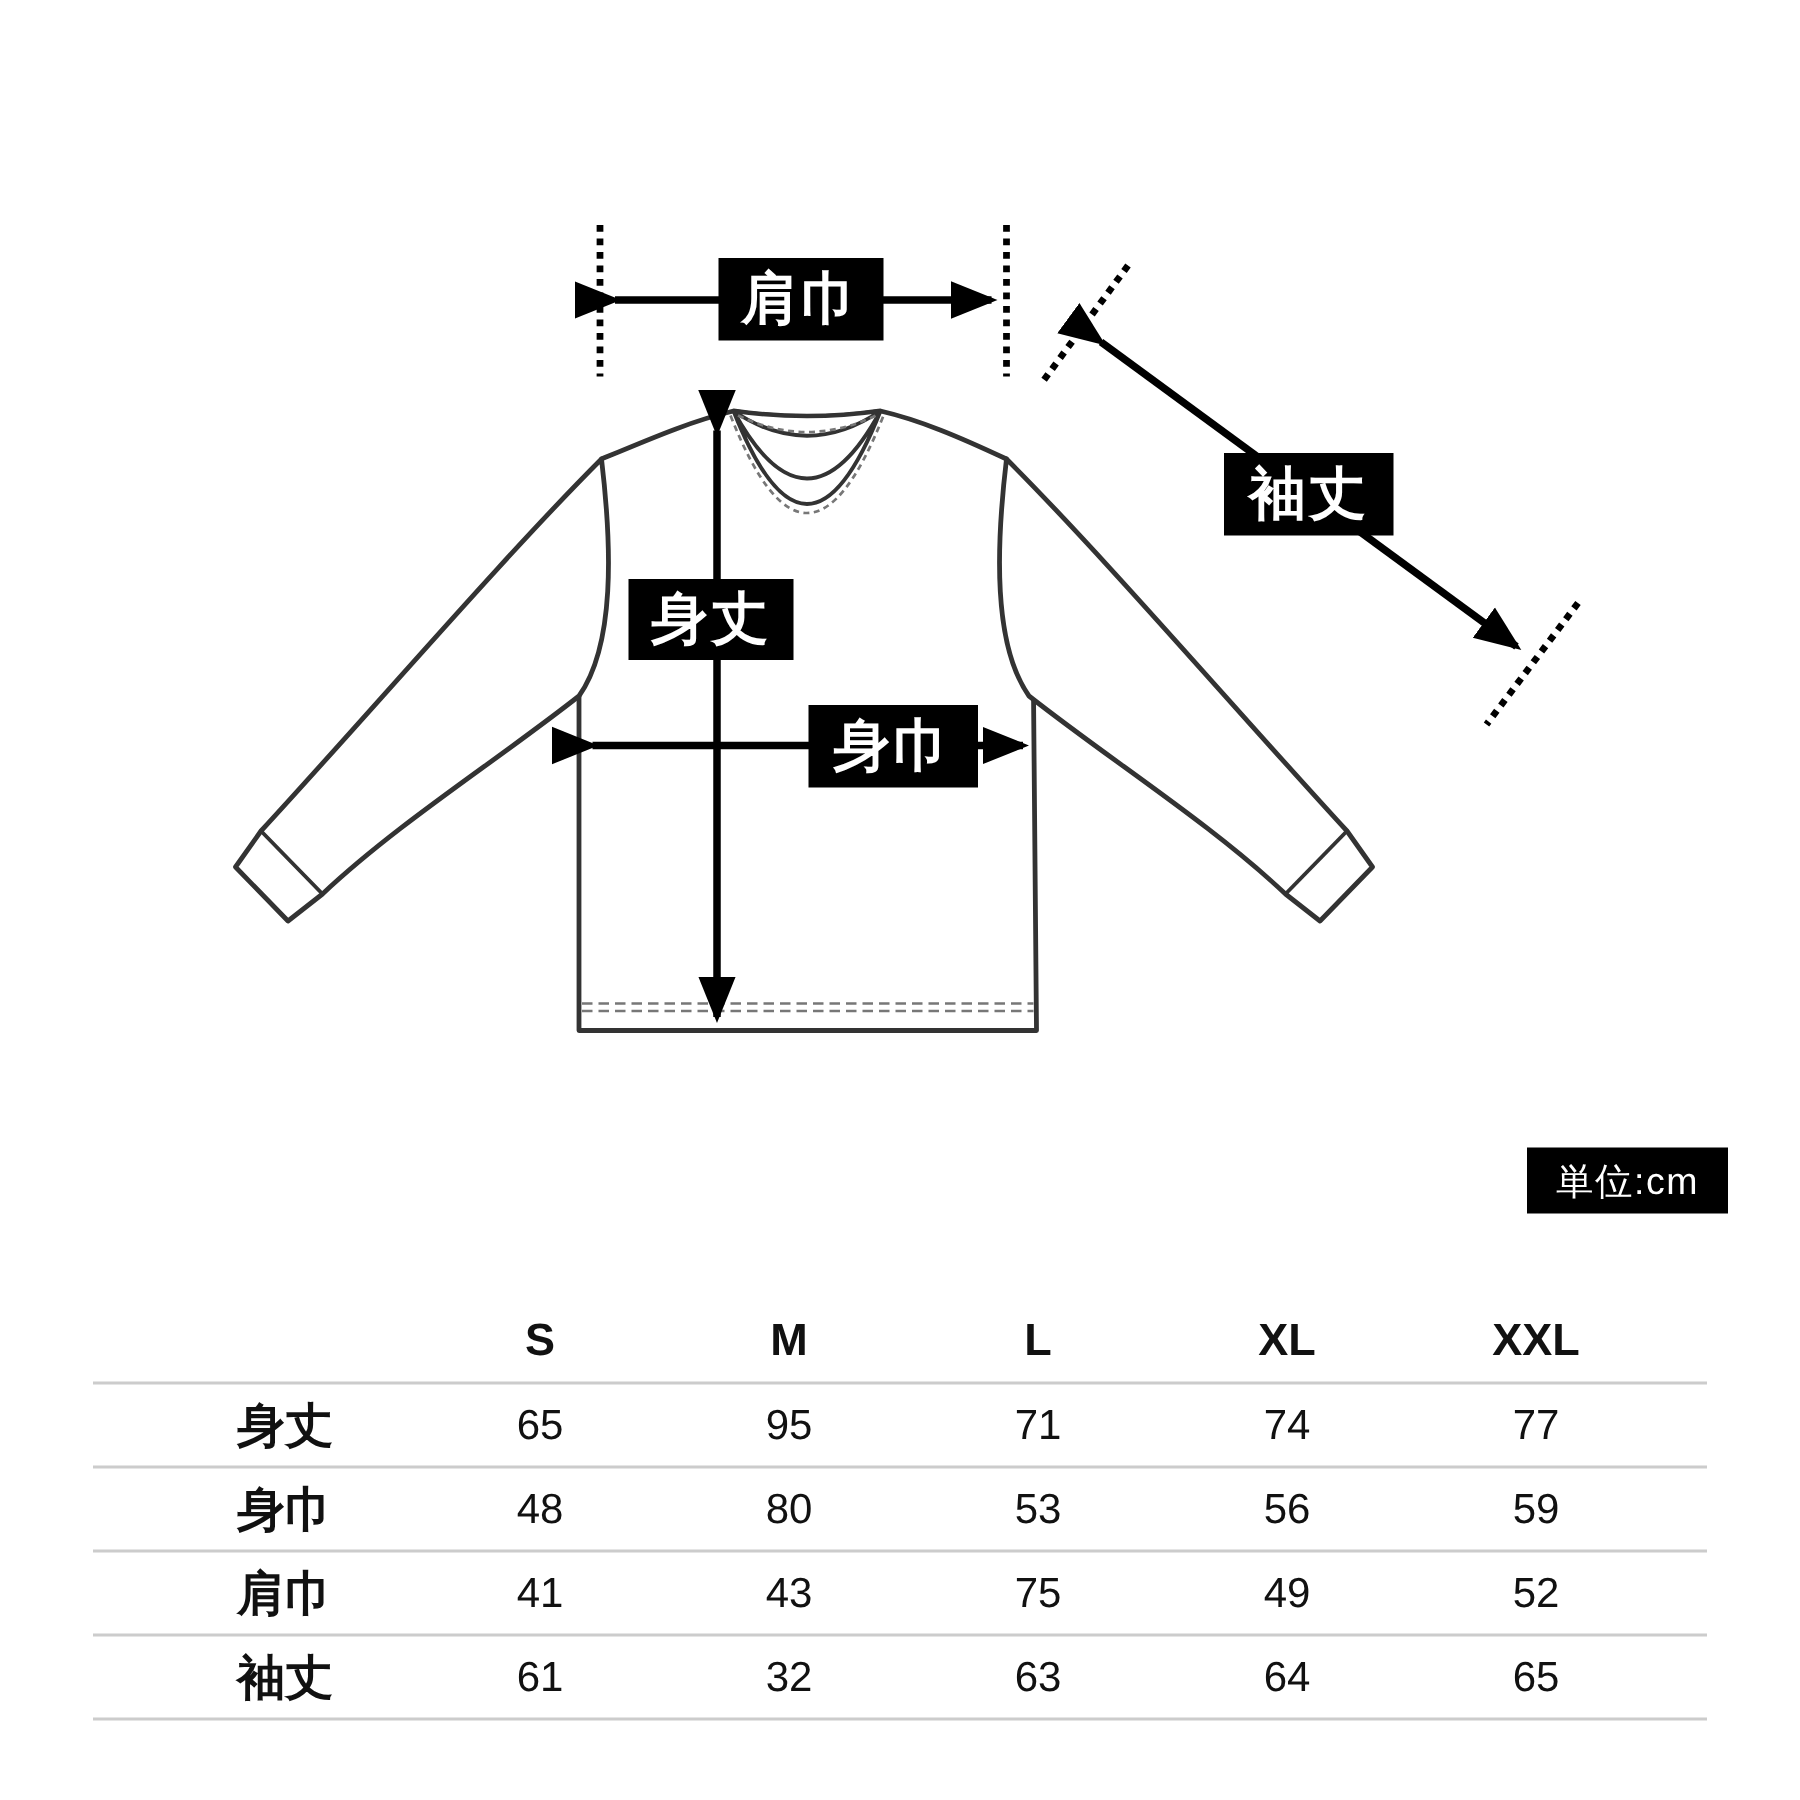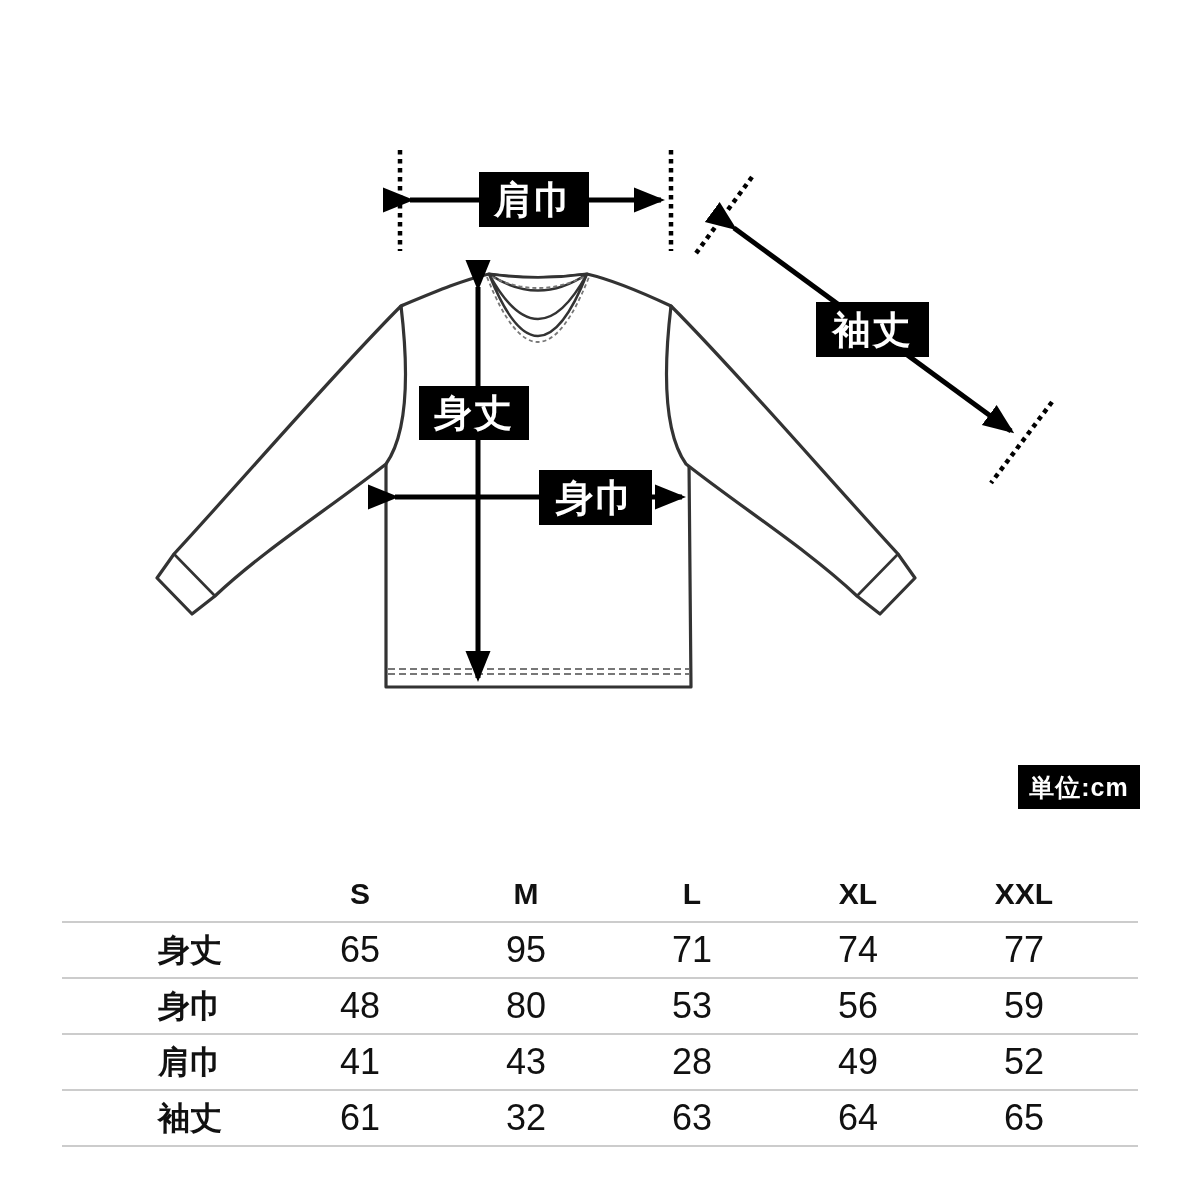--- a/index.html
+++ b/index.html
@@ -34,29 +34,29 @@
     line-height: 1;
   }
   .label-shoulder { left: 479px; top: 172px; width: 110px; height: 55px; }
   .label-sleeve   { left: 816px; top: 302px; width: 113px; height: 55px; }
   .label-length   { left: 419px; top: 386px; width: 110px; height: 54px; }
   .label-width    { left: 539px; top: 470px; width: 113px; height: 55px; }
   .unit-badge {
     position: absolute;
     left: 1018px;
     top: 765px;
-    width: 122px;
+    width: 134px;
     height: 44px;
     background: #000000;
     color: #ffffff;
     display: flex;
     align-items: center;
     justify-content: center;
     font-size: 25px;
-    font-weight: 700;
+    font-weight: 400;
     letter-spacing: 1px;
   }
   .size-table {
     position: absolute;
     left: 62px;
     top: 866px;
     width: 1076px;
   }
   .t-row {
     display: grid;
@@ -65,21 +65,21 @@
     border-bottom: 2px solid #cccccc;
     height: 54px;
   }
   .t-row.t-head {
     height: 55px;
     border-bottom: 2px solid #cccccc;
   }
   .t-cell {
     text-align: center;
     color: #111111;
-    font-size: 36px;
+    font-size: 28px;
     font-weight: 400;
     line-height: 1;
   }
   .t-head .t-cell {
     font-size: 30px;
     font-weight: 700;
     color: #111111;
   }
   .t-label {
     text-align: center;
@@ -175,21 +175,21 @@
       <div class="t-cell">80</div>
       <div class="t-cell">53</div>
       <div class="t-cell">56</div>
       <div class="t-cell">59</div>
     </div>
 
     <div class="t-row">
       <div class="t-label">肩巾</div>
       <div class="t-cell">41</div>
       <div class="t-cell">43</div>
-      <div class="t-cell">28</div>
+      <div class="t-cell">75</div>
       <div class="t-cell">49</div>
       <div class="t-cell">52</div>
     </div>
 
     <div class="t-row">
       <div class="t-label">袖丈</div>
       <div class="t-cell">61</div>
       <div class="t-cell">32</div>
       <div class="t-cell">63</div>
       <div class="t-cell">64</div>

